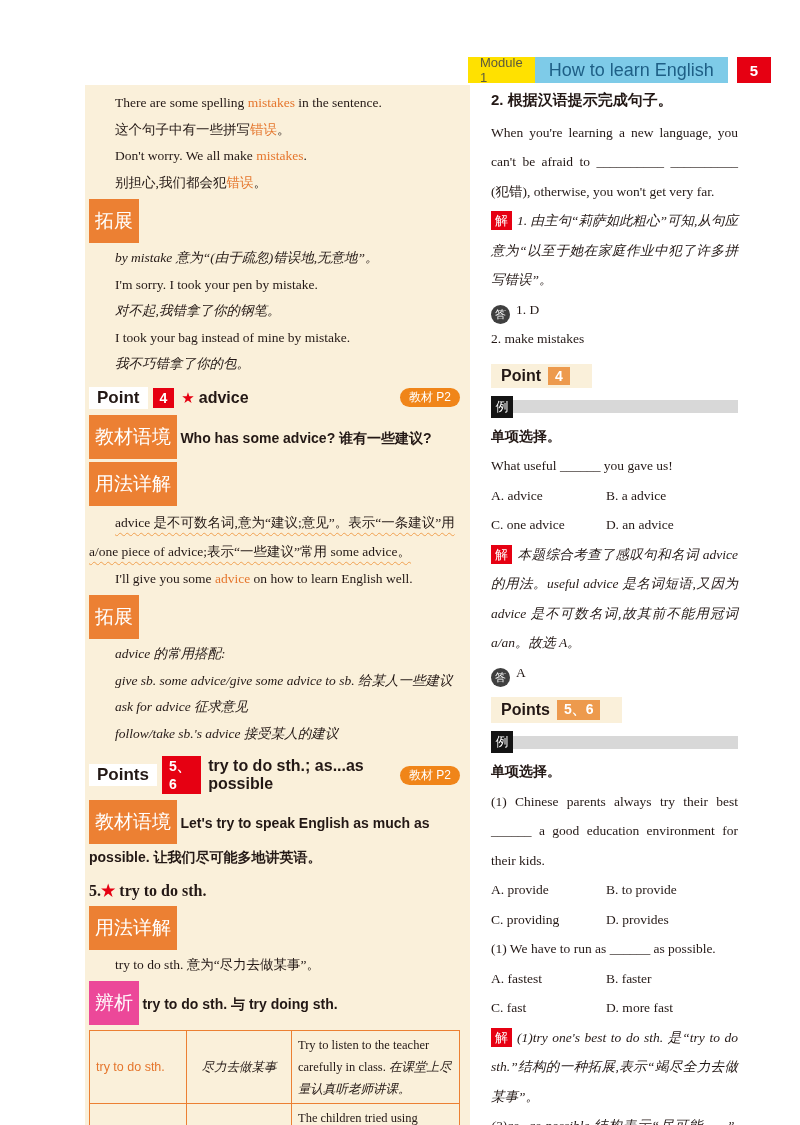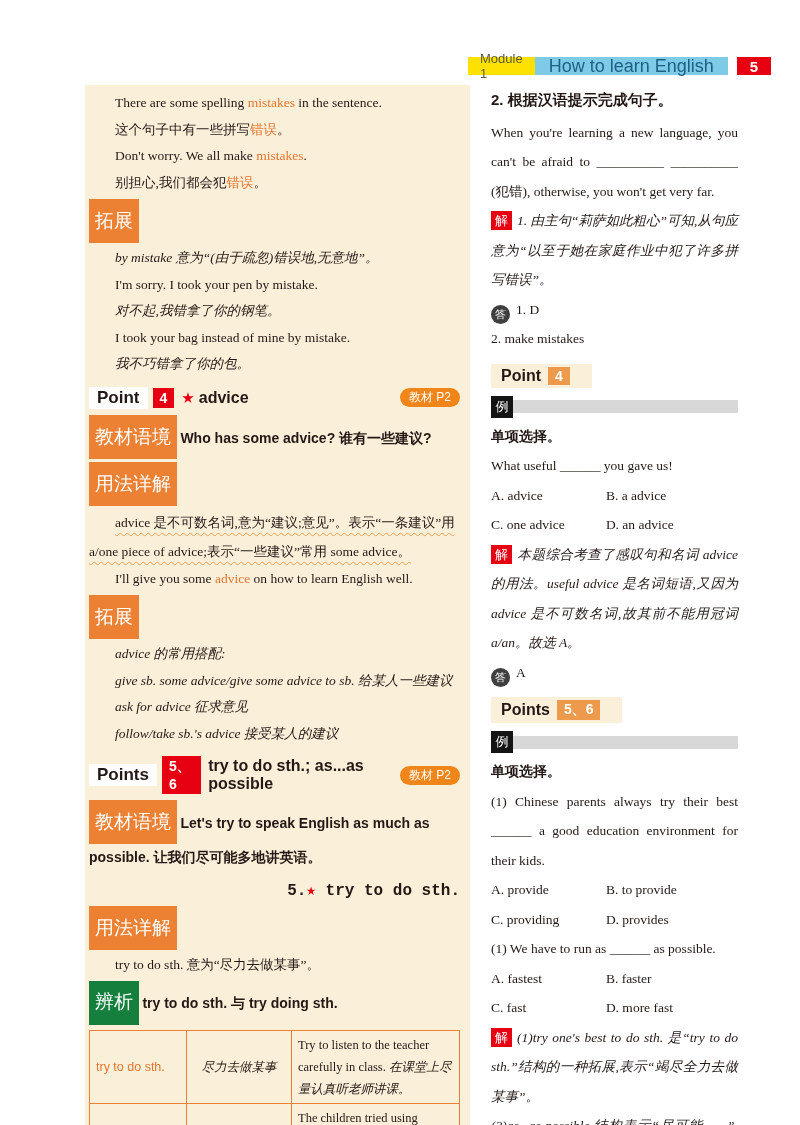--- a/index.html
+++ b/index.html
@@ -1,56 +1,56 @@
 <!DOCTYPE html>
 <html><head>
 <meta charset="utf-8">
 <style>
   html,body{margin:0;padding:0;}
   body{background:#ffffff;}
   .page{position:relative;width:800px;height:1125px;background:#ffffff;overflow:hidden;
         font-family:"Liberation Serif",serif;color:#231815;font-size:13.5px;}
   
-  .hdr{position:absolute;top:57px;left:468px;width:258px;display:flex;align-items:stretch;height:18px;}
+  .hdr{position:absolute;top:57px;left:468px;width:258px;display:flex;align-items:stretch;height:26px;}
   .hdr-module{background:#ffe100;color:#5c5a3e;font-family:"Liberation Sans",sans-serif;
               font-size:13px;display:flex;align-items:center;padding:0 12px;}
   .hdr-title{background:#7ecbe8;color:#1e5f86;font-family:"Liberation Sans",sans-serif;
              font-size:18px;display:flex;align-items:center;padding:0 14px;white-space:nowrap;}
   .hdr-page{background:#e60012;color:#fff;font-family:"Liberation Sans",sans-serif;font-weight:bold;
             font-size:15px;display:flex;align-items:center;padding:0 13px;margin-left:9px;}
   
   .cols{position:absolute;top:85px;left:85px;display:flex;gap:21px;}
   .lcol{width:385px;background:#faf0da;box-sizing:border-box;padding:5px 10px 14px 4px;}
   .rcol{width:247px;box-sizing:border-box;}
   
   p{margin:0;line-height:26.5px;}
   .ind{padding-left:26px;}
   .hang{text-indent:26px;}
   .o{color:#e5762d;}
   .k{font-style:italic;}
   .star{color:#e60012;font-style:normal;}
   .tagrow{margin:3px 0 2px 0;line-height:24px;}
   .tag{display:inline-block;background:#ec8033;color:#fff;font-family:"Liberation Sans",sans-serif;
        font-size:19px;line-height:20px;padding:12px 6px;border-radius:0;}
-  .tag.light{background:#15803d;font-family:Liberation Mono, monospace;}
+  .tag.light{background:#ec4899;}
   .ctx{font-family:"Liberation Sans",sans-serif;font-weight:600;font-size:14px;}
   .wavy{text-decoration-line:underline;text-decoration-style:wavy;text-decoration-color:#f0a050;
         text-decoration-thickness:1px;text-underline-offset:5px;line-height:29px;}
   
   .pthdr{display:flex;align-items:center;margin:9px 0 6px 0;}
   .pt-word{background:#fff;font-family:"Liberation Sans",sans-serif;font-weight:bold;font-size:17px;
            padding:1px 8px;}
   .pt-num{background:#e60012;color:#fff;font-family:"Liberation Sans",sans-serif;font-weight:bold;
           font-size:14px;padding:2px 7px;margin-left:5px;}
   .pt-star{color:#e60012;font-size:15px;margin:0 4px 0 7px;}
   .pt-title{font-family:"Liberation Sans",sans-serif;font-weight:bold;font-size:16px;}
   .pill{margin-left:auto;background:#f08519;color:#fff;font-family:"Liberation Sans",sans-serif;
         font-size:12px;line-height:19px;padding:0 9px;border-radius:10px;white-space:nowrap;text-align:right;}
-  .subhdr{font-family:Liberation Mono, monospace;font-weight:bold;font-size:16px;
-          margin:7px 0 3px 0;line-height:24px;text-align:right;}
+  .subhdr{font-family:Liberation Serif, serif;font-weight:bold;font-size:16px;
+          margin:7px 0 3px 0;line-height:24px;}
   
   .bx{width:100%;border-collapse:collapse;margin:5px 0 6px 0;}
   .bx td{border:1.5px solid #ec8033;padding:3px 6px;font-size:12.5px;line-height:22px;vertical-align:middle;}
   .bx .c1{color:#e5762d;font-family:"Liberation Sans",sans-serif;width:84px;}
   .bx .c2{font-style:italic;width:92px;text-align:center;}
   
   .rcol p{line-height:29.5px;}
   .rtitle{font-family:"Liberation Sans",sans-serif;font-weight:bold;font-size:15px;line-height:26px;margin-bottom:3px;}
   .just{text-align:justify;}
   .rsec{display:inline-flex;align-items:center;background:#faf0da;padding:3px 22px 3px 10px;margin:10px 0 2px 0;}

